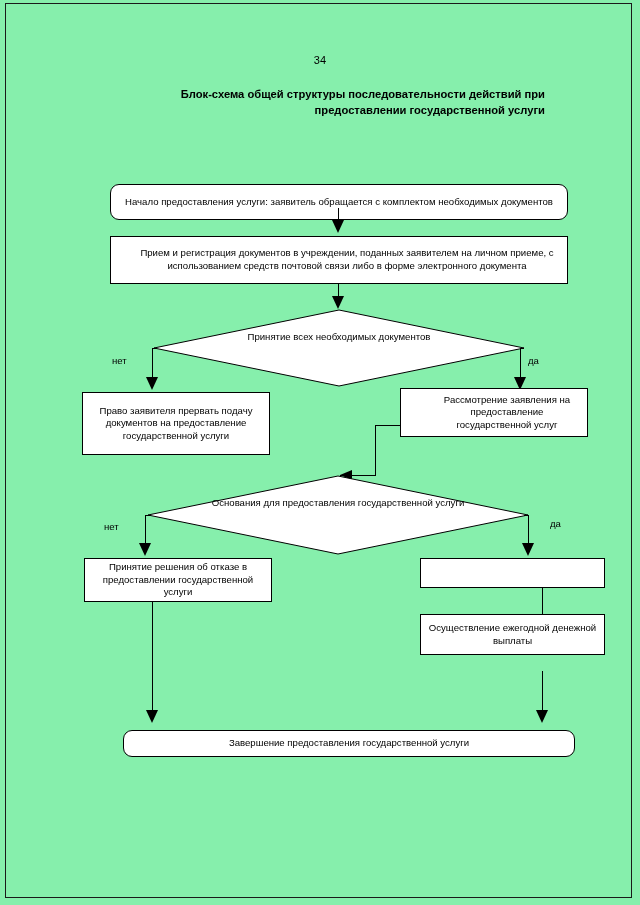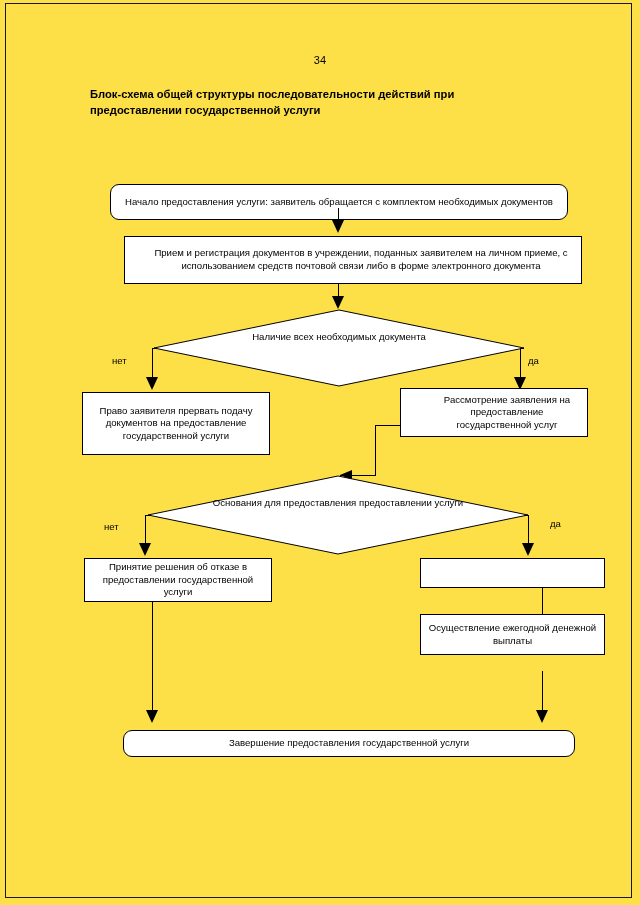--- a/index.html
+++ b/index.html
@@ -8,21 +8,21 @@
     background: #ffffff;
   }
   body {
     font-family: "Liberation Sans", sans-serif;
     color: #000000;
   }
   #page {
     position: relative;
     width: 640px;
     height: 905px;
-    background: #fde047;
+    background: #86efac;
     overflow: hidden;
   }
   #page-border {
     position: absolute;
     left: 5px;
     top: 3px;
     width: 627px;
     height: 895px;
     border: 1px solid #1a1a1a;
     box-sizing: border-box;
@@ -31,24 +31,24 @@
     position: absolute;
     left: 0;
     top: 54px;
     width: 640px;
     text-align: center;
     font-size: 11px;
     letter-spacing: 0.2px;
   }
   .doc-title {
     position: absolute;
-    left: 90px;
+    left: 105px;
     top: 86px;
     width: 440px;
-    text-align: left;
+    text-align: right;
     font-size: 11.2px;
     font-weight: bold;
     line-height: 16px;
   }
 
   
   .node {
     position: absolute;
     box-sizing: border-box;
     border: 1px solid #000;
@@ -126,32 +126,32 @@
 
   <div class="doc-title">Блок-схема общей структуры последовательности действий при предоставлении государственной услуги</div>
 
   <div class="node rounded" style="left:110px; top:172px; width:458px; height:36px;margin-top:12px;">
     <span class="txt">Начало предоставления услуги: заявитель обращается с комплектом необходимых документов</span>
   </div>
 
   <div class="vline" style="left:338px; top:208px; height:18px;"></div>
   <div class="arrow-down" style="left:332px; top:220px;"></div>
 
-  <div class="node" style="left:124px; top:236px; width:458px; height:48px;padding-left:22px;">
+  <div class="node" style="left:110px; top:236px; width:458px; height:48px;padding-left:22px;">
     <span class="txt">Прием и регистрация документов в учреждении, поданных заявителем на личном приеме, с использованием средств почтовой связи либо в форме электронного документа</span>
   </div>
 
   <div class="vline" style="left:338px; top:284px; height:18px;"></div>
   <div class="arrow-down" style="left:332px; top:296px;"></div>
 
   <div class="diamond" style="left:154px; top:310px; width:370px; height:76px;">
     <svg width="370" height="76" viewBox="0 0 370 76">
       <polygon points="185,0 370,38 185,76 0,38" fill="#ffffff" stroke="#000000" stroke-width="1"></polygon>
     </svg>
-    <div class="dlabel" style="top:21px;">Наличие всех необходимых документа</div>
+    <div class="dlabel" style="top:21px;">Принятие всех необходимых документов</div>
   </div>
 
   <div class="hline" style="left:152px; top:348px; width:4px;"></div>
   <div class="vline" style="left:152px; top:348px; height:34px;"></div>
   <div class="arrow-down" style="left:146px; top:377px;"></div>
   <div class="branch-label" style="left:112px; top:355px;">нет</div>
 
   <div class="hline" style="left:520px; top:348px; width:4px;"></div>
   <div class="vline" style="left:520px; top:348px; height:34px;"></div>
   <div class="arrow-down" style="left:514px; top:377px;"></div>
@@ -167,21 +167,21 @@
 
   <div class="vline" style="left:375px; top:425px; height:50px;"></div>
   <div class="hline" style="left:375px; top:425px; width:26px;"></div>
   <div class="hline" style="left:340px; top:475px; width:36px;"></div>
   <div class="arrow-left" style="left:340px; top:470px;"></div>
 
   <div class="diamond" style="left:148px; top:476px; width:380px; height:78px;">
     <svg width="380" height="78" viewBox="0 0 380 78">
       <polygon points="190,0 380,39 190,78 0,39" fill="#ffffff" stroke="#000000" stroke-width="1"></polygon>
     </svg>
-    <div class="dlabel" style="top:21px;">Основания для предоставления предоставлении услуги</div>
+    <div class="dlabel" style="top:21px;">Основания для предоставления государственной услуги</div>
   </div>
 
   <div class="hline" style="left:145px; top:515px; width:5px;"></div>
   <div class="vline" style="left:145px; top:515px; height:32px;"></div>
   <div class="arrow-down" style="left:139px; top:543px;"></div>
   <div class="branch-label" style="left:104px; top:521px;">нет</div>
 
   <div class="hline" style="left:524px; top:515px; width:5px;"></div>
   <div class="vline" style="left:528px; top:515px; height:32px;"></div>
   <div class="arrow-down" style="left:522px; top:543px;"></div>

